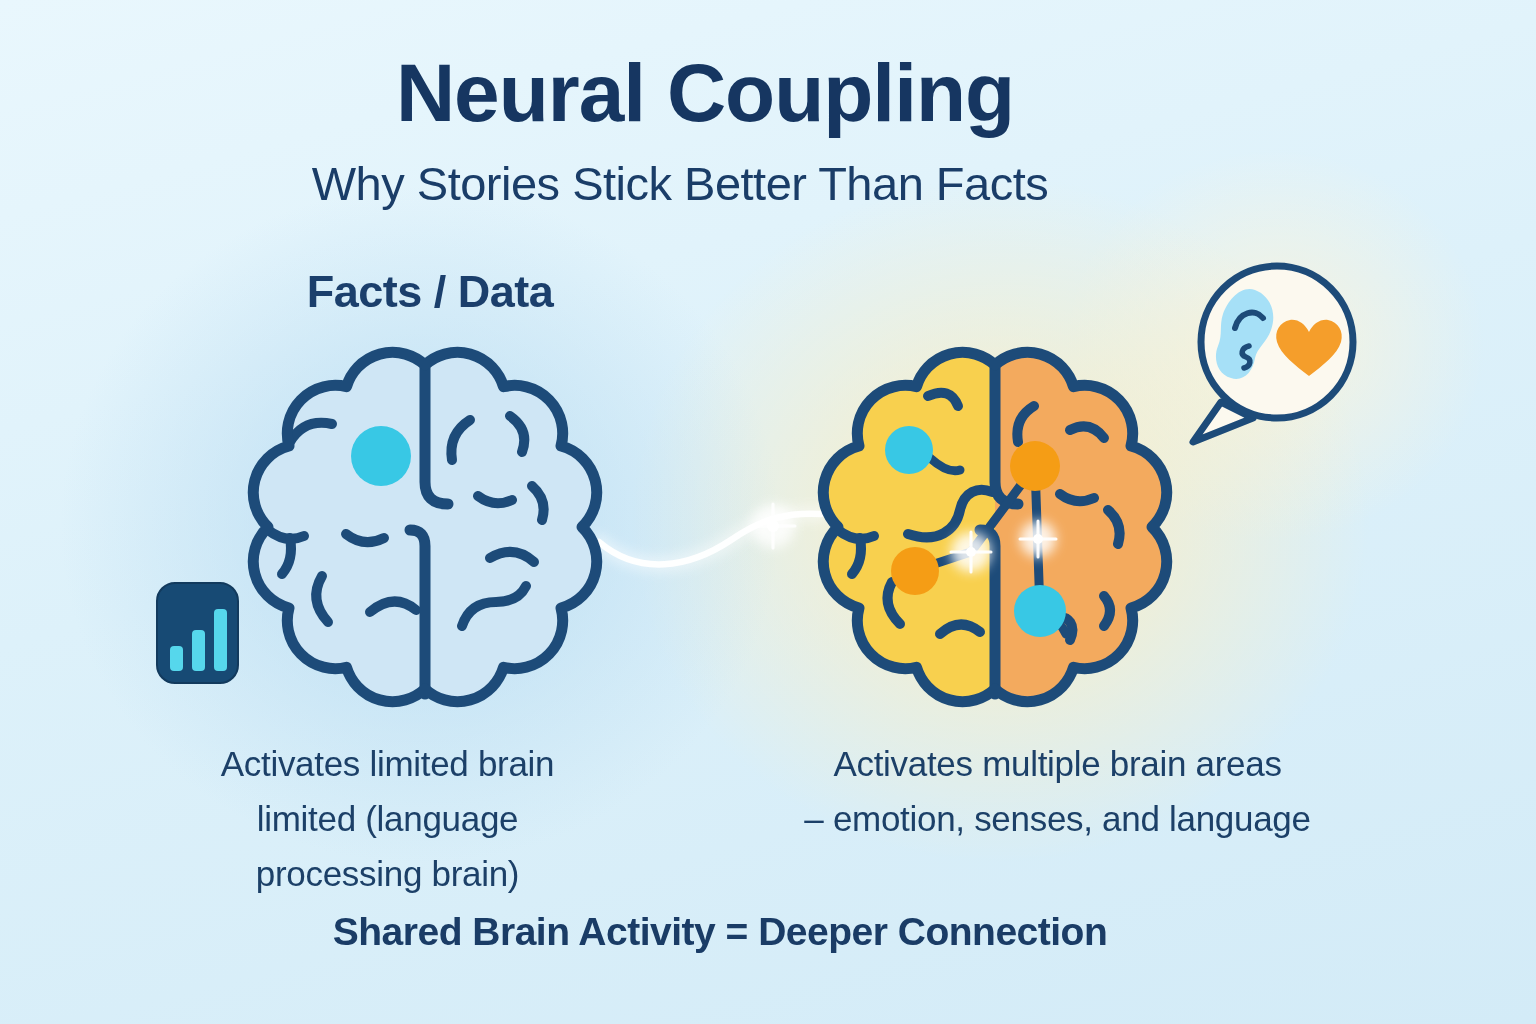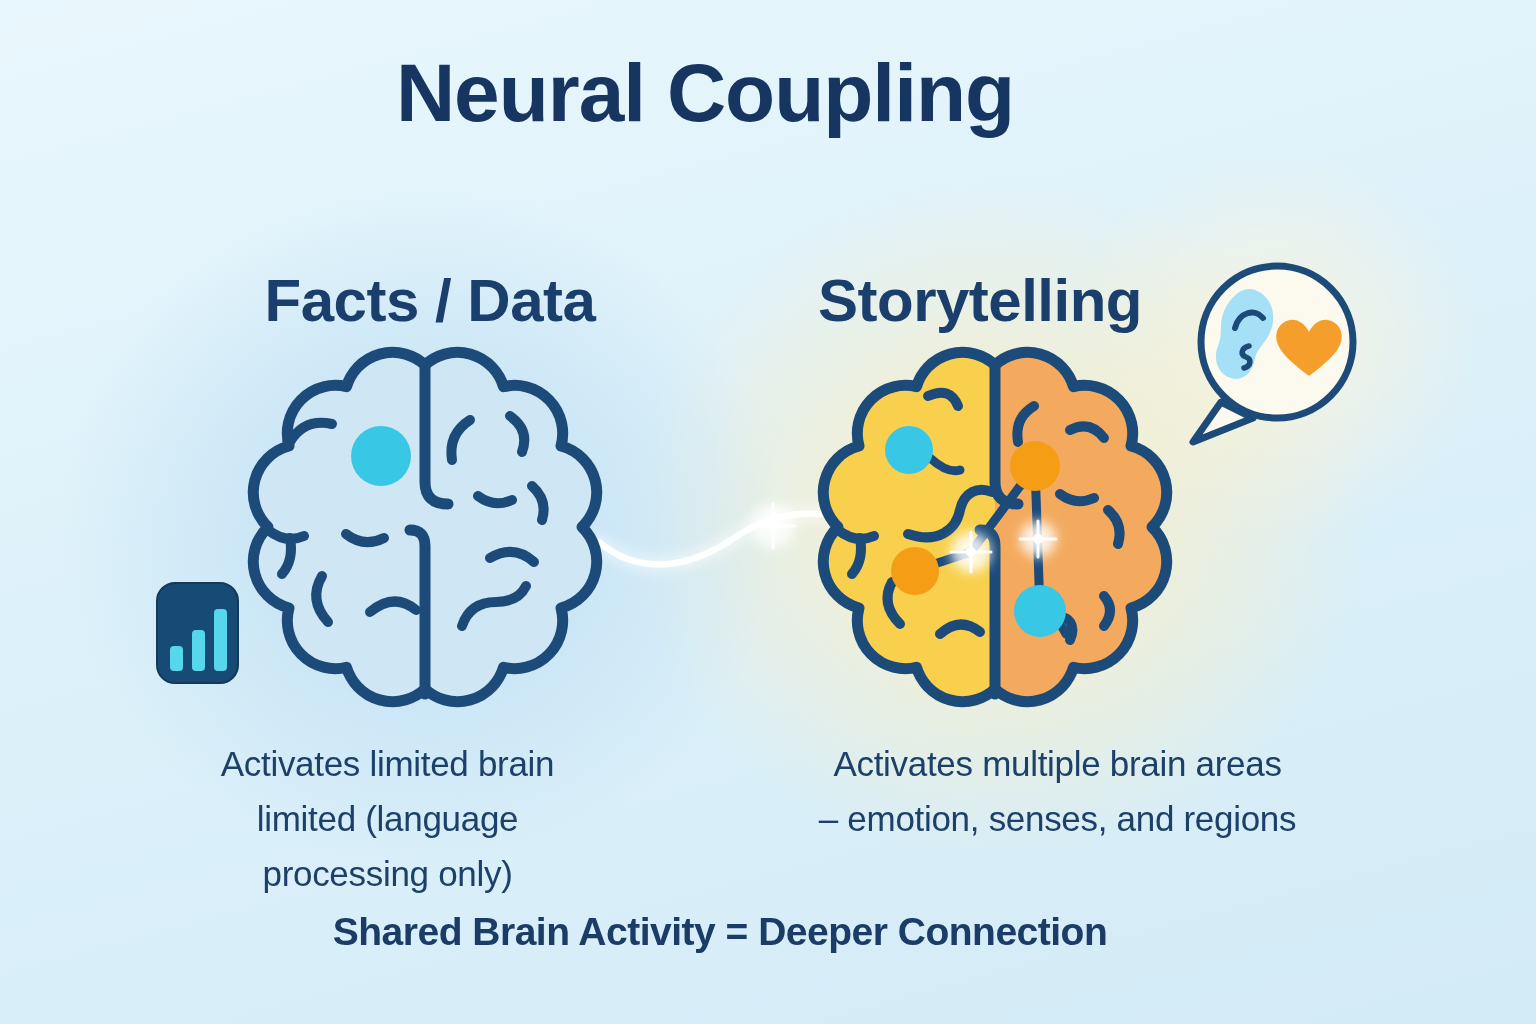--- a/index.html
+++ b/index.html
@@ -11,41 +11,41 @@
       radial-gradient(560px 520px at 1000px 520px, rgba(255,238,190,.95), rgba(255,238,190,0) 66%),
       radial-gradient(300px 280px at 1275px 345px, rgba(255,244,214,.75), rgba(255,244,214,0) 70%),
       linear-gradient(165deg, #e9f7fd 0%, #ddf1fa 45%, #d3ebf7 100%);
   }
   .abs{position:absolute;}
   .page-title{left:0;top:46px;width:1410px;text-align:center;
     font-size:82px;font-weight:bold;letter-spacing:-1px;color:#163661;}
   .page-subtitle{left:30px;top:156px;width:1300px;text-align:center;
     font-size:47px;font-weight:500;letter-spacing:-0.5px;color:#1a3d68;}
   .col-heading{top:266px;width:560px;text-align:center;
-    font-size:60px;font-weight:bold;letter-spacing:-0.5px;color:#1b3f6c;}
+    font-size:45px;font-weight:bold;letter-spacing:-0.5px;color:#1b3f6c;}
   .facts-heading{left:150px;}
   .story-heading{left:700px;}
   .caption{top:736px;text-align:center;font-size:35px;font-weight:400;
     line-height:55px;color:#1c4068;letter-spacing:-0.3px;}
   .facts-caption{left:110px;width:555px;}
   .story-caption{left:735px;width:645px;}
   .caption span{display:block;}
   .footer-statement{left:10px;top:910px;width:1420px;text-align:center;
     font-size:39px;font-weight:bold;letter-spacing:-0.5px;color:#1a3c66;}
   svg{display:block;}
 </style>
 </head>
 <body>
 
 <div class="canvas">
 
   <div class="abs page-title">Neural Coupling</div>
+  <div class="abs page-subtitle">Why Stories Stick Better Than Facts</div>
 
   <div class="abs col-heading facts-heading">Facts / Data</div>
-  <div class="abs col-heading story-heading">Storytelling</div>
 
   <svg class="abs" style="left:585px;top:462px;" width="250" height="140" viewBox="0 0 250 140">
     <defs>
       <filter id="softGlow" x="-60%" y="-60%" width="220%" height="220%">
         <feGaussianBlur stdDeviation="6"></feGaussianBlur>
       </filter>
     </defs>
     <path d="M 14 80 C 54 114 104 106 146 78 C 178 56 204 50 236 52" fill="none" stroke="#ffffff" stroke-width="16" stroke-linecap="round" opacity="0.45" filter="url(#softGlow)"></path>
     <path d="M 14 80 C 54 114 104 106 146 78 C 178 56 204 50 236 52" fill="none" stroke="#ffffff" stroke-width="6.5" stroke-linecap="round" opacity="0.95"></path>
     <g>
@@ -149,22 +149,22 @@
       <path d="M70 38 C86 44 92 62 86 78 C82 90 72 96 70 106 C68 120 58 130 46 126 C32 122 28 106 33 94 C38 82 34 74 38 62 C43 48 56 33 70 38 Z" fill="#a6e0f7"></path>
       <path d="M 50 76 C 54 60 70 56 78 66" fill="none" stroke="#1d4b79" stroke-width="6" stroke-linecap="round"></path>
       <path d="M 64 94 C 56 96 55 103 61 105 C 67 107 66 114 59 116" fill="none" stroke="#1d4b79" stroke-width="5.5" stroke-linecap="round"></path>
     </g>
     <path d="M124 124 C110 113 96 103 92 90 C89 79 95 70 105 68 C113 67 120 72 124 80 C128 72 135 67 143 68 C153 70 159 79 156 90 C152 103 138 113 124 124 Z" fill="#f59e2b"></path>
   </svg>
 
   <div class="abs caption facts-caption">
     <span>Activates limited brain</span>
     <span>limited (language</span>
-    <span>processing only)</span>
+    <span>processing brain)</span>
   </div>
   <div class="abs caption story-caption">
     <span>Activates multiple brain areas</span>
-    <span>– emotion, senses, and regions</span>
+    <span>– emotion, senses, and language</span>
   </div>
 
   <div class="abs footer-statement">Shared Brain Activity = Deeper Connection</div>
 
 </div>
 
 </body></html>

